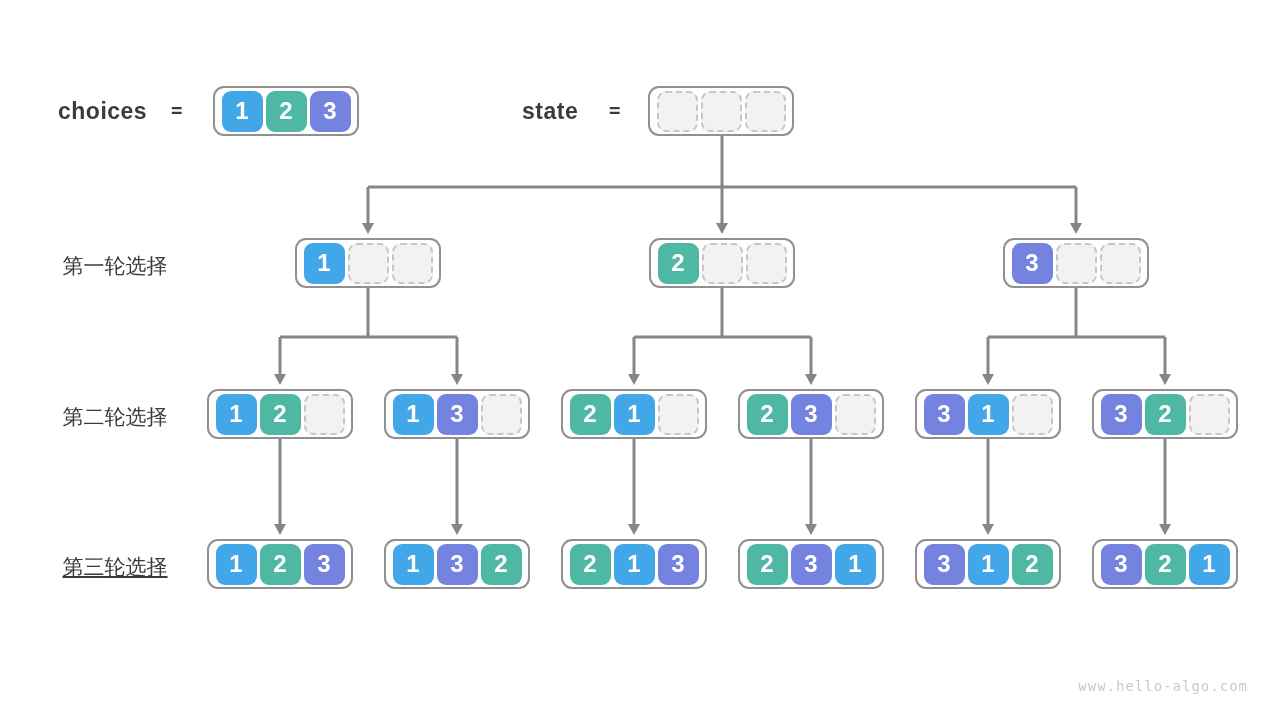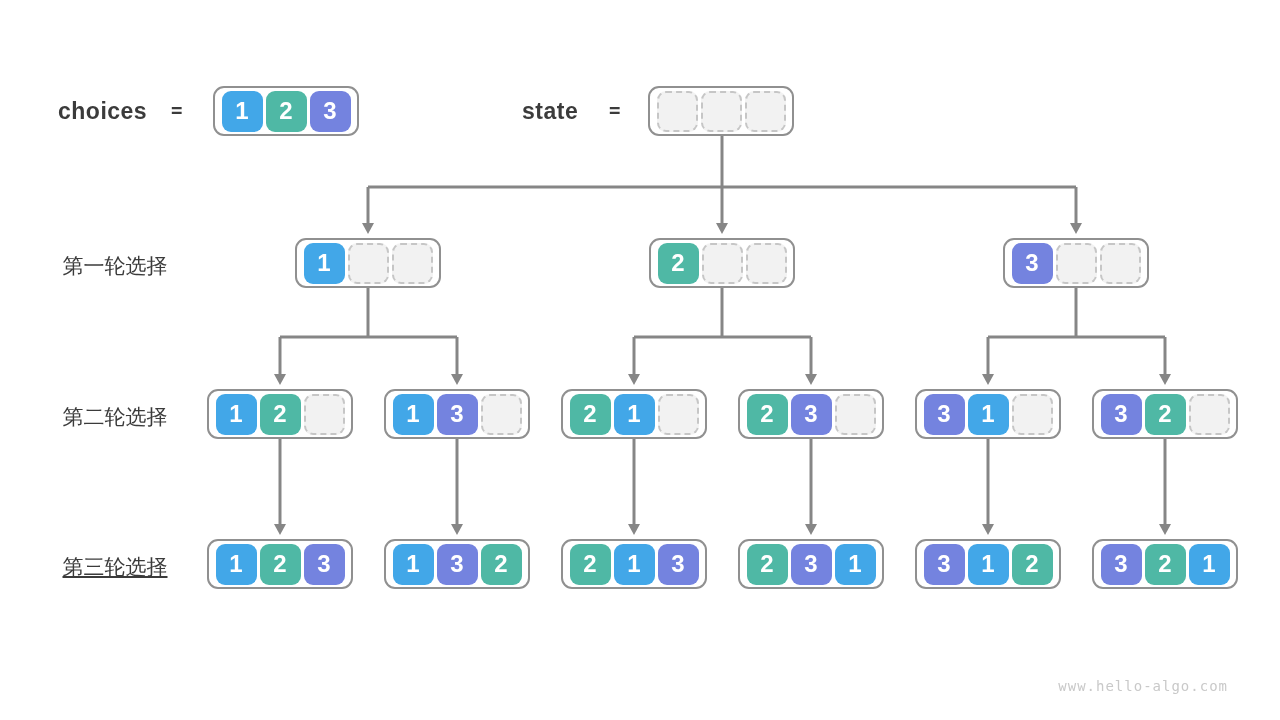--- a/index.html
+++ b/index.html
@@ -34,21 +34,21 @@
   }
   .cell{
     width:41px;height:41px;box-sizing:border-box;border-radius:9px;
     display:flex;align-items:center;justify-content:center;
     font-weight:bold;font-size:24px;color:#ffffff;
   }
   .cell.empty{
     background:#f2f2f2;border:2px dashed #c6c6c6;color:transparent;
   }
   #footer{
-    position:absolute;right:52px;bottom:26px;
+    position:absolute;right:32px;bottom:26px;
     font-family:"DejaVu Sans Mono", monospace;
     font-size:14px;color:#c9c9c9;letter-spacing:1px;
   }
 </style>
 </head>
 <body>
 
 <div id="stage">
 
   <svg id="arrows" viewBox="0 0 1280 720" xmlns="http://www.w3.org/2000/svg">

